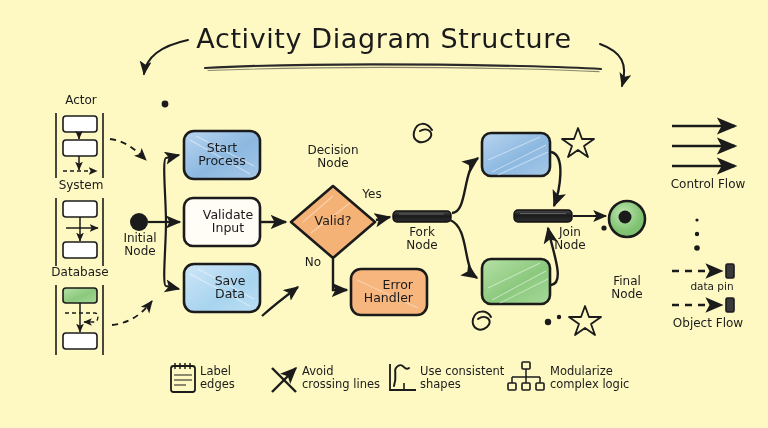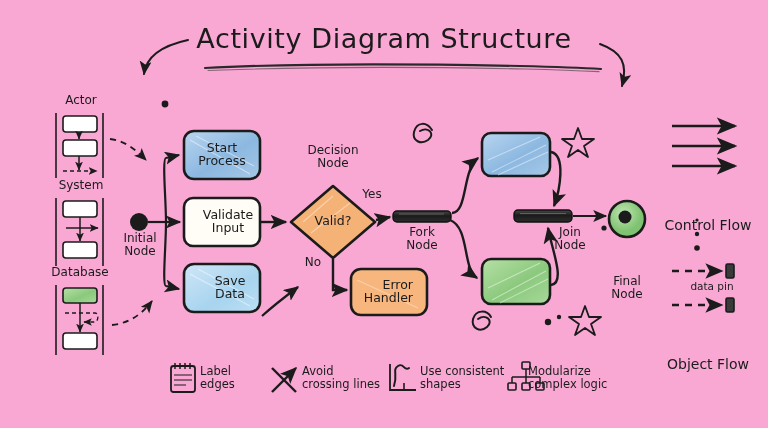--- a/index.html
+++ b/index.html
@@ -1,40 +1,40 @@
 <!DOCTYPE html>
 <html><head>
 <meta charset="utf-8">
 <style>
   html,body{margin:0;padding:0;}
   body{
     width:768px;height:428px;overflow:hidden;
     background:#f7f3e3;
     font-family:"DejaVu Sans","Liberation Sans",sans-serif;
   }
-  #stage{position:relative;width:768px;height:428px;background:#f9a8d4;}
+  #stage{position:relative;width:768px;height:428px;background:#fef9c3;}
   #stage svg{position:absolute;left:0;top:0;width:768px;height:428px;}
   .lbl{
     position:absolute;
     font-family:"DejaVu Sans","Liberation Sans",sans-serif;
     color:#1b1b1b;
     white-space:pre;
     text-align:center;
     line-height:1.05;
     pointer-events:none;
   }
   .title{
     font-size:27px;
     letter-spacing:0.6px;
     font-weight:400;
   }
   .node-text{font-size:12.5px;}
   .cap{font-size:12px;}
   .tip{font-size:11.5px;text-align:left;line-height:1.15;}
-  .legend-lbl{font-size:14px;margin-top:40px;}
+  .legend-lbl{font-size:12px;}
   .small{font-size:10.5px;}
 </style>
 </head>
 <body>
 
 <div id="stage">
 
   <svg viewBox="0 0 768 428">
     <defs>
       <marker id="ah" markerWidth="8" markerHeight="8" refX="6.4" refY="3" orient="auto">
@@ -275,16 +275,16 @@
   <div class="lbl legend-lbl" style="left:652px;top:178px;width:112px;">Control Flow</div>
   <div class="lbl small" style="left:660px;top:281px;width:104px;">data pin</div>
   <div class="lbl legend-lbl" style="left:652px;top:317px;width:112px;">Object Flow</div>
 
   <div class="lbl tip" style="left:200px;top:365px;width:70px;">Label
 edges</div>
   <div class="lbl tip" style="left:302px;top:365px;width:110px;">Avoid
 crossing lines</div>
   <div class="lbl tip" style="left:420px;top:365px;width:110px;">Use consistent
 shapes</div>
-  <div class="lbl tip" style="left:528px;top:365px;width:120px;">Modularize
+  <div class="lbl tip" style="left:550px;top:365px;width:120px;">Modularize
 complex logic</div>
 
 </div>
 
 </body></html>

